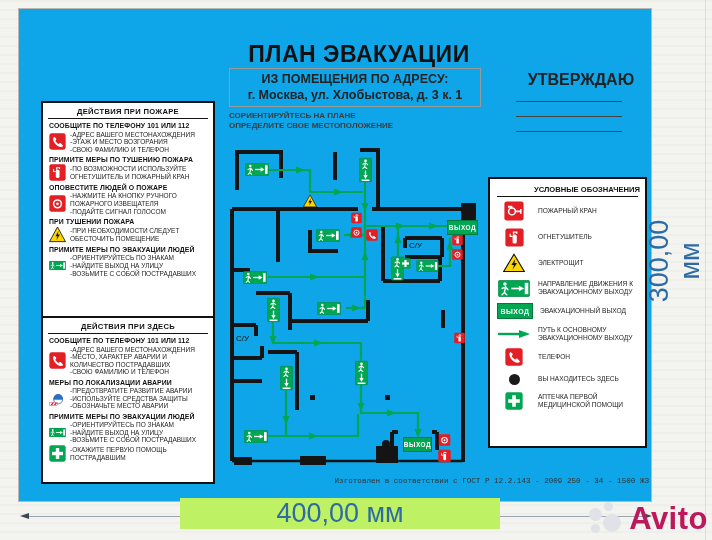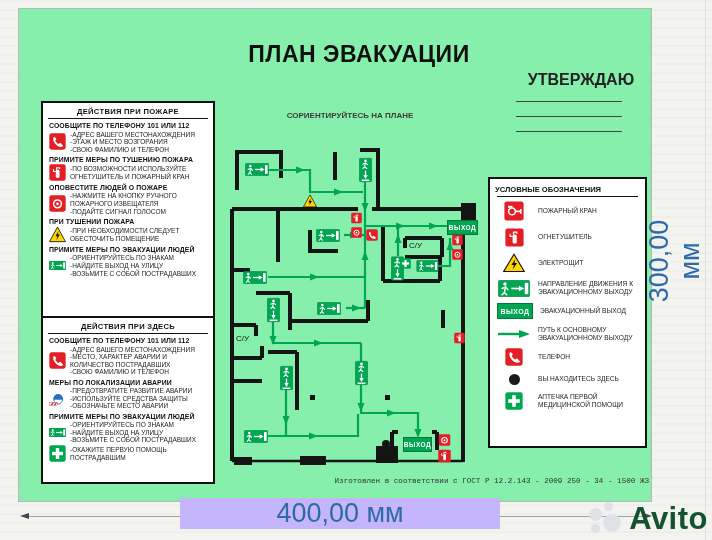--- a/index.html
+++ b/index.html
@@ -4,61 +4,61 @@
 <style>
   html,body{margin:0;padding:0;}
   body{
     width:712px;height:540px;position:relative;overflow:hidden;
     font-family:"Liberation Sans","DejaVu Sans",sans-serif;
     background:#f3f3f0;
   }
   .photo-streaks{position:absolute;inset:0;pointer-events:none;
     background:repeating-linear-gradient(180deg,rgba(0,0,0,0.02) 0 2px,rgba(255,255,255,0) 2px 9px);}
   
-  .board{position:absolute;left:18px;top:8px;width:632px;height:492px;background:#86efac;border:1px solid #b7b7b4;}
+  .board{position:absolute;left:18px;top:8px;width:632px;height:492px;background:#0ea5e9;border:1px solid #b7b7b4;}
   .abs{position:absolute;}
   .title{left:150px;top:32px;width:380px;text-align:center;font-size:23px;font-weight:bold;color:#111;letter-spacing:.5px;}
   .addr-box{left:210px;top:59px;width:242px;border:1px solid #9a9a97;text-align:center;padding:3px 4px;font-weight:bold;color:#222;}
   .addr-box .a1{font-size:12.5px;line-height:1.25;}
   .addr-box .a2{font-size:12.5px;line-height:1.25;}
-  .orient{left:210px;top:102px;width:242px;text-align:center;font-size:8px;font-weight:bold;color:#3c3c3c;line-height:1.3;}
+  .orient{left:210px;top:102px;width:242px;text-align:left;font-size:8px;font-weight:bold;color:#3c3c3c;line-height:1.3;}
   .approve{left:487px;top:62px;width:150px;text-align:center;font-weight:bold;font-size:16px;color:#222;}
   .approve-line{height:0;border-top:1.5px solid #444;width:106px;left:497px;}
   
   .panel{border:2px solid #111;background:#fff;padding:3px 4px 4px 4px;box-sizing:border-box;}
   .panel-fire{left:22px;top:92px;width:174px;height:233px;}
   .panel-acc{left:22px;top:307px;width:174px;height:168px;}
   .panel h3{margin:1px 0 2px 0;text-align:center;font-size:7.6px;letter-spacing:.3px;color:#111;}
   .panel .rule{border-top:1.7px solid #111;margin:0 1px 3px 1px;}
   .sec-h{font-weight:bold;font-size:6.9px;color:#111;margin:2.5px 0 1.5px 2px;letter-spacing:.1px;}
   .row{display:flex;align-items:center;gap:4px;margin:1px 0 1px 2px;}
   .row .ic{flex:0 0 17px;width:17px;height:17px;}
   .row .txt{flex:1;}
   .ln{font-size:6.5px;line-height:1.18;color:#222;}
   
   .legend{left:469px;top:168px;width:159px;height:271px;border:2px solid #111;background:#fff;box-sizing:border-box;padding:4px 5px;}
-  .legend h3{margin:2px 0 2px 0;text-align:left;font-size:7.6px;color:#111;}
+  .legend h3{margin:2px 0 2px 0;text-align:right;font-size:7.6px;color:#111;}
   .legend .rule{border-top:1.7px solid #111;margin:0 2px 4px 2px;}
   .lg-row{display:flex;align-items:center;gap:7px;margin:0 0 6.5px 2px;}
   .lg-ic{flex:0 0 34px;display:flex;justify-content:center;align-items:center;}
   .lg-lb{font-size:6.6px;line-height:1.25;color:#222;}
   
   .vyhod{background:#00a651;color:#fff;font-weight:bold;text-align:center;border:1px solid #007a3b;
          display:flex;align-items:center;justify-content:center;letter-spacing:.5px;}
   
   .plan-label{font-size:8px;color:#111;}
   
   .footer{left:160px;top:468px;width:470px;text-align:right;font-size:7.6px;color:#333;font-family:Liberation Mono, monospace;}
-  .dim-w{position:absolute;left:180px;top:498px;width:320px;text-align:center;font-size:27px;color:#2d6ba6;background:#c4b5fd;z-index:3;}
+  .dim-w{position:absolute;left:180px;top:498px;width:320px;text-align:center;font-size:27px;color:#2d6ba6;background:#bef264;z-index:3;}
   .dim-h{position:absolute;left:615px;top:230px;width:120px;text-align:center;font-size:27px;color:#2d6ba6;transform:rotate(-90deg);transform-origin:center;z-index:3;}
   .dimline-w{position:absolute;left:24px;top:516px;width:624px;height:0;border-top:1px solid #9aa4ad;z-index:2;}
   .dim-arrow{position:absolute;width:0;height:0;z-index:2;}
   .edge-line-r{position:absolute;left:705px;top:0;height:540px;border-left:1px solid #dcdcd8;}
   .watermark{position:absolute;right:4px;bottom:2px;display:flex;align-items:center;gap:4px;z-index:4;}
-  .wm-text{font-size:31px;font-weight:bold;color:#14532d;letter-spacing:.5px;}
+  .wm-text{font-size:31px;font-weight:bold;color:#be185d;letter-spacing:.5px;}
   .wm-logo{position:relative;width:38px;height:38px;}
   .wm-logo i{position:absolute;border-radius:50%;background:#dfe2e7;}
 </style>
 </head>
 <body>
 
 <svg width="0" height="0" style="position:absolute">
   <defs>
     <symbol id="sym-phone" viewBox="0 0 100 100">
       <rect x="2" y="2" width="96" height="96" rx="14" fill="#e31e24"></rect>
@@ -115,22 +115,27 @@
       <rect x="12" y="99" width="36" height="7" fill="#fff"></rect>
     </symbol>
   </defs>
 </svg>
 
 <div class="photo-streaks"></div>
 
 <div class="board">
 
   <div class="abs title">ПЛАН ЭВАКУАЦИИ</div>
+  <div class="abs addr-box">
+    <div class="a1">ИЗ ПОМЕЩЕНИЯ ПО АДРЕСУ:</div>
+    <div class="a2">г. Москва, ул. Хлобыстова, д. 3 к. 1</div>
+  </div>
   <div class="abs orient">
     <div>СОРИЕНТИРУЙТЕСЬ НА ПЛАНЕ</div>
+    <div>ОПРЕДЕЛИТЕ СВОЕ МЕСТОПОЛОЖЕНИЕ</div>
   </div>
   <div class="abs approve">УТВЕРЖДАЮ</div>
   <div class="abs approve-line" style="top:92px"></div>
   <div class="abs approve-line" style="top:107px"></div>
   <div class="abs approve-line" style="top:122px"></div>
 
   <div class="abs panel panel-fire">
     <h3>ДЕЙСТВИЯ ПРИ ПОЖАРЕ</h3>
     <div class="rule"></div>
 

